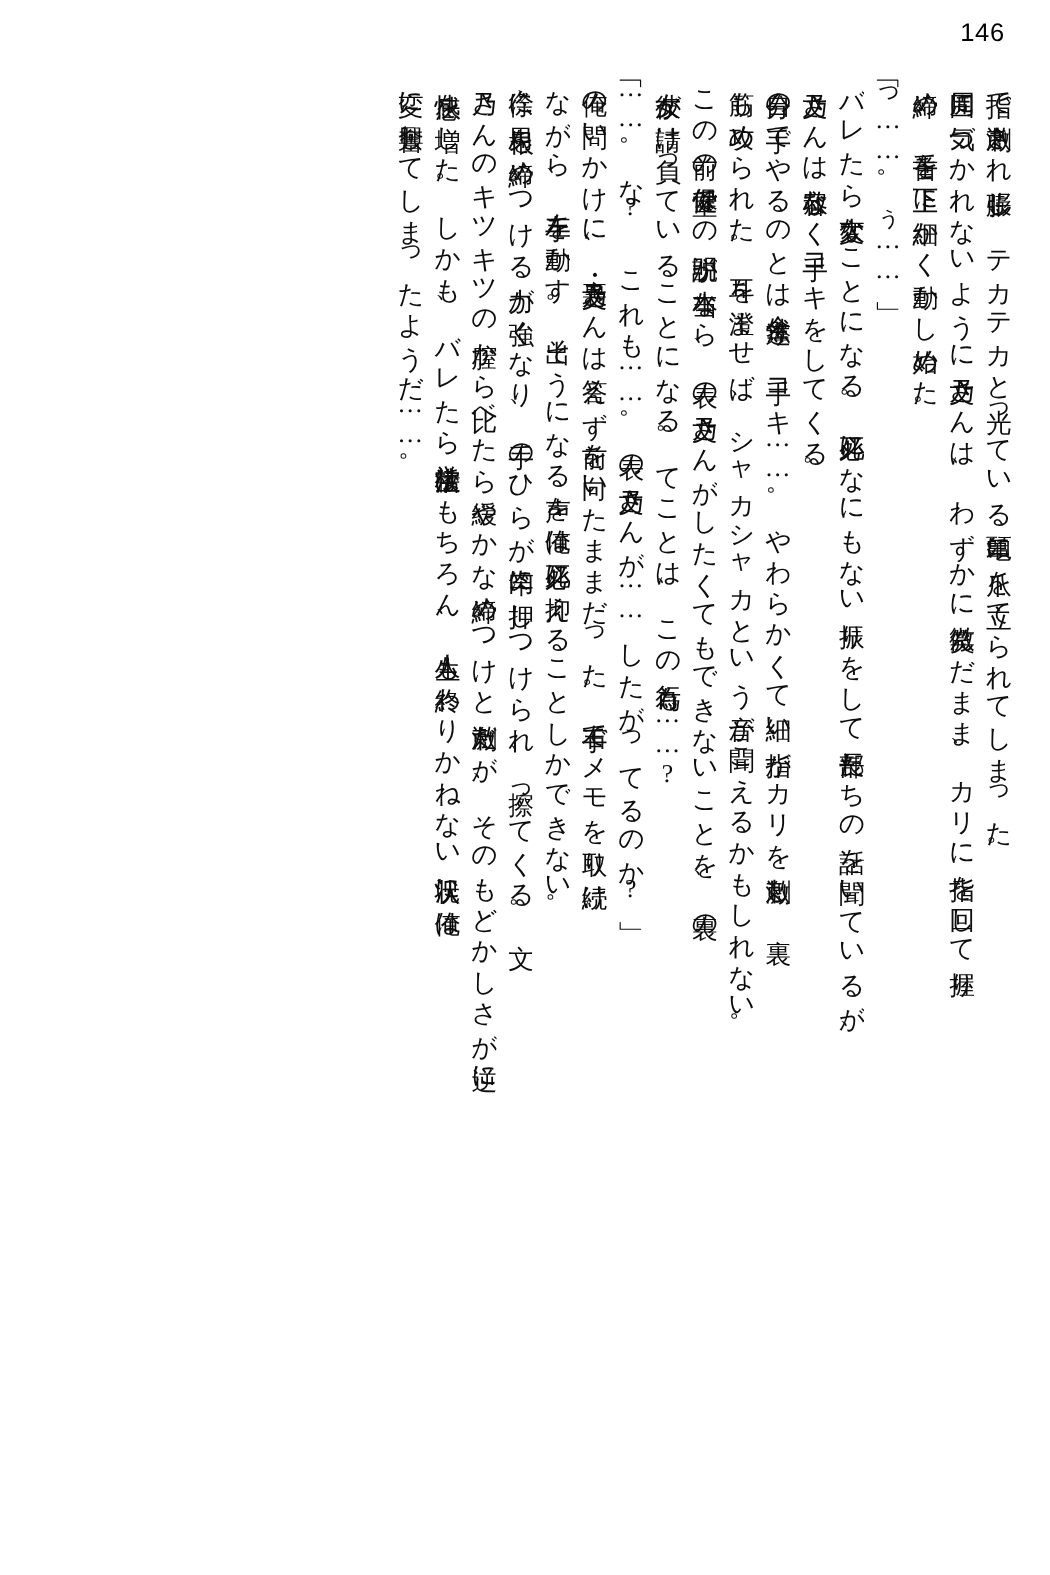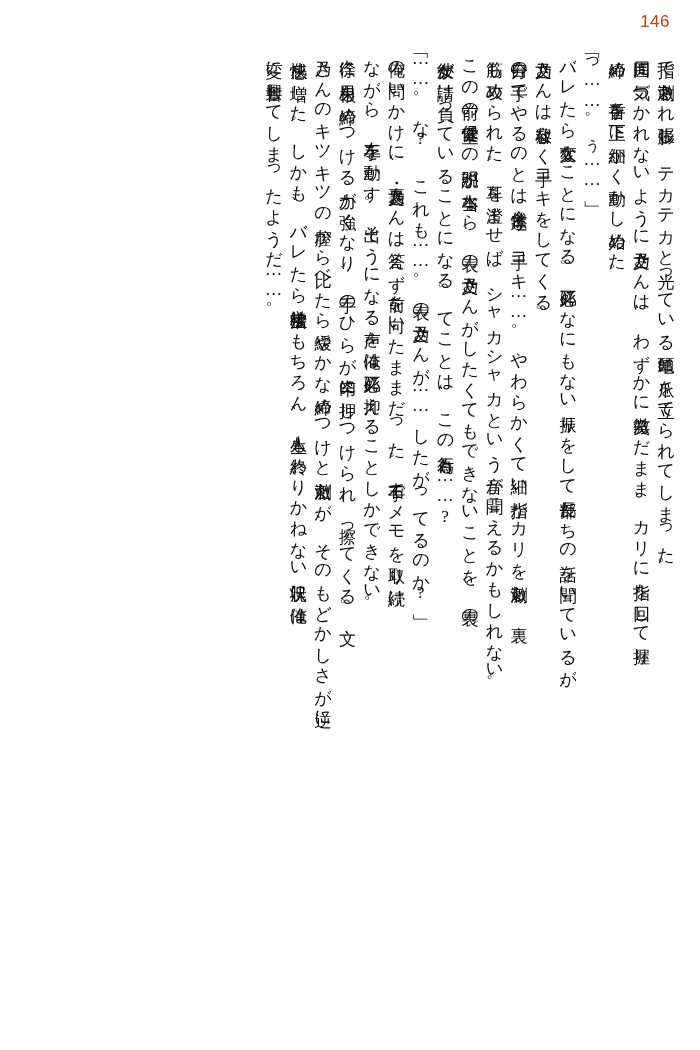--- a/index.html
+++ b/index.html
@@ -23,21 +23,21 @@
     padding: 14px 26px 18px 26px;
     background: #ffffff;
   }
   .page-number {
     position: absolute;
     top: 12px;
     right: 30px;
     font-size: 17px;
     letter-spacing: 0.5px;
     font-family: "Liberation Sans", sans-serif;
-    color: #c2410c;
+    color: #000000;
   }
   .body-area {
     position: absolute;
     top: 48px;
     right: 26px;
     left: 26px;
     bottom: 22px;
   }
   
   .vtext {

